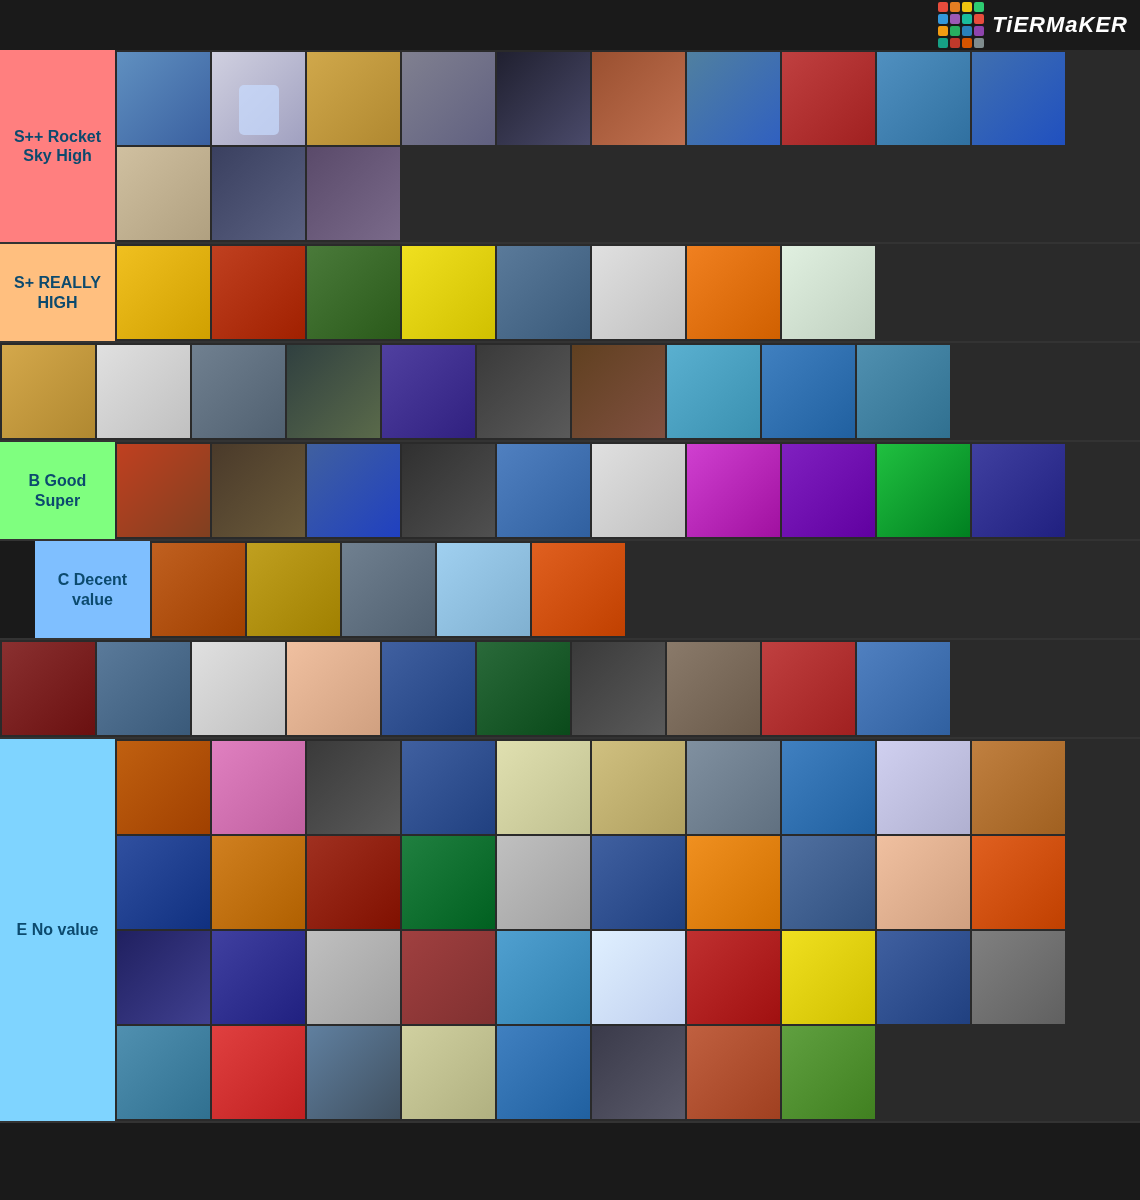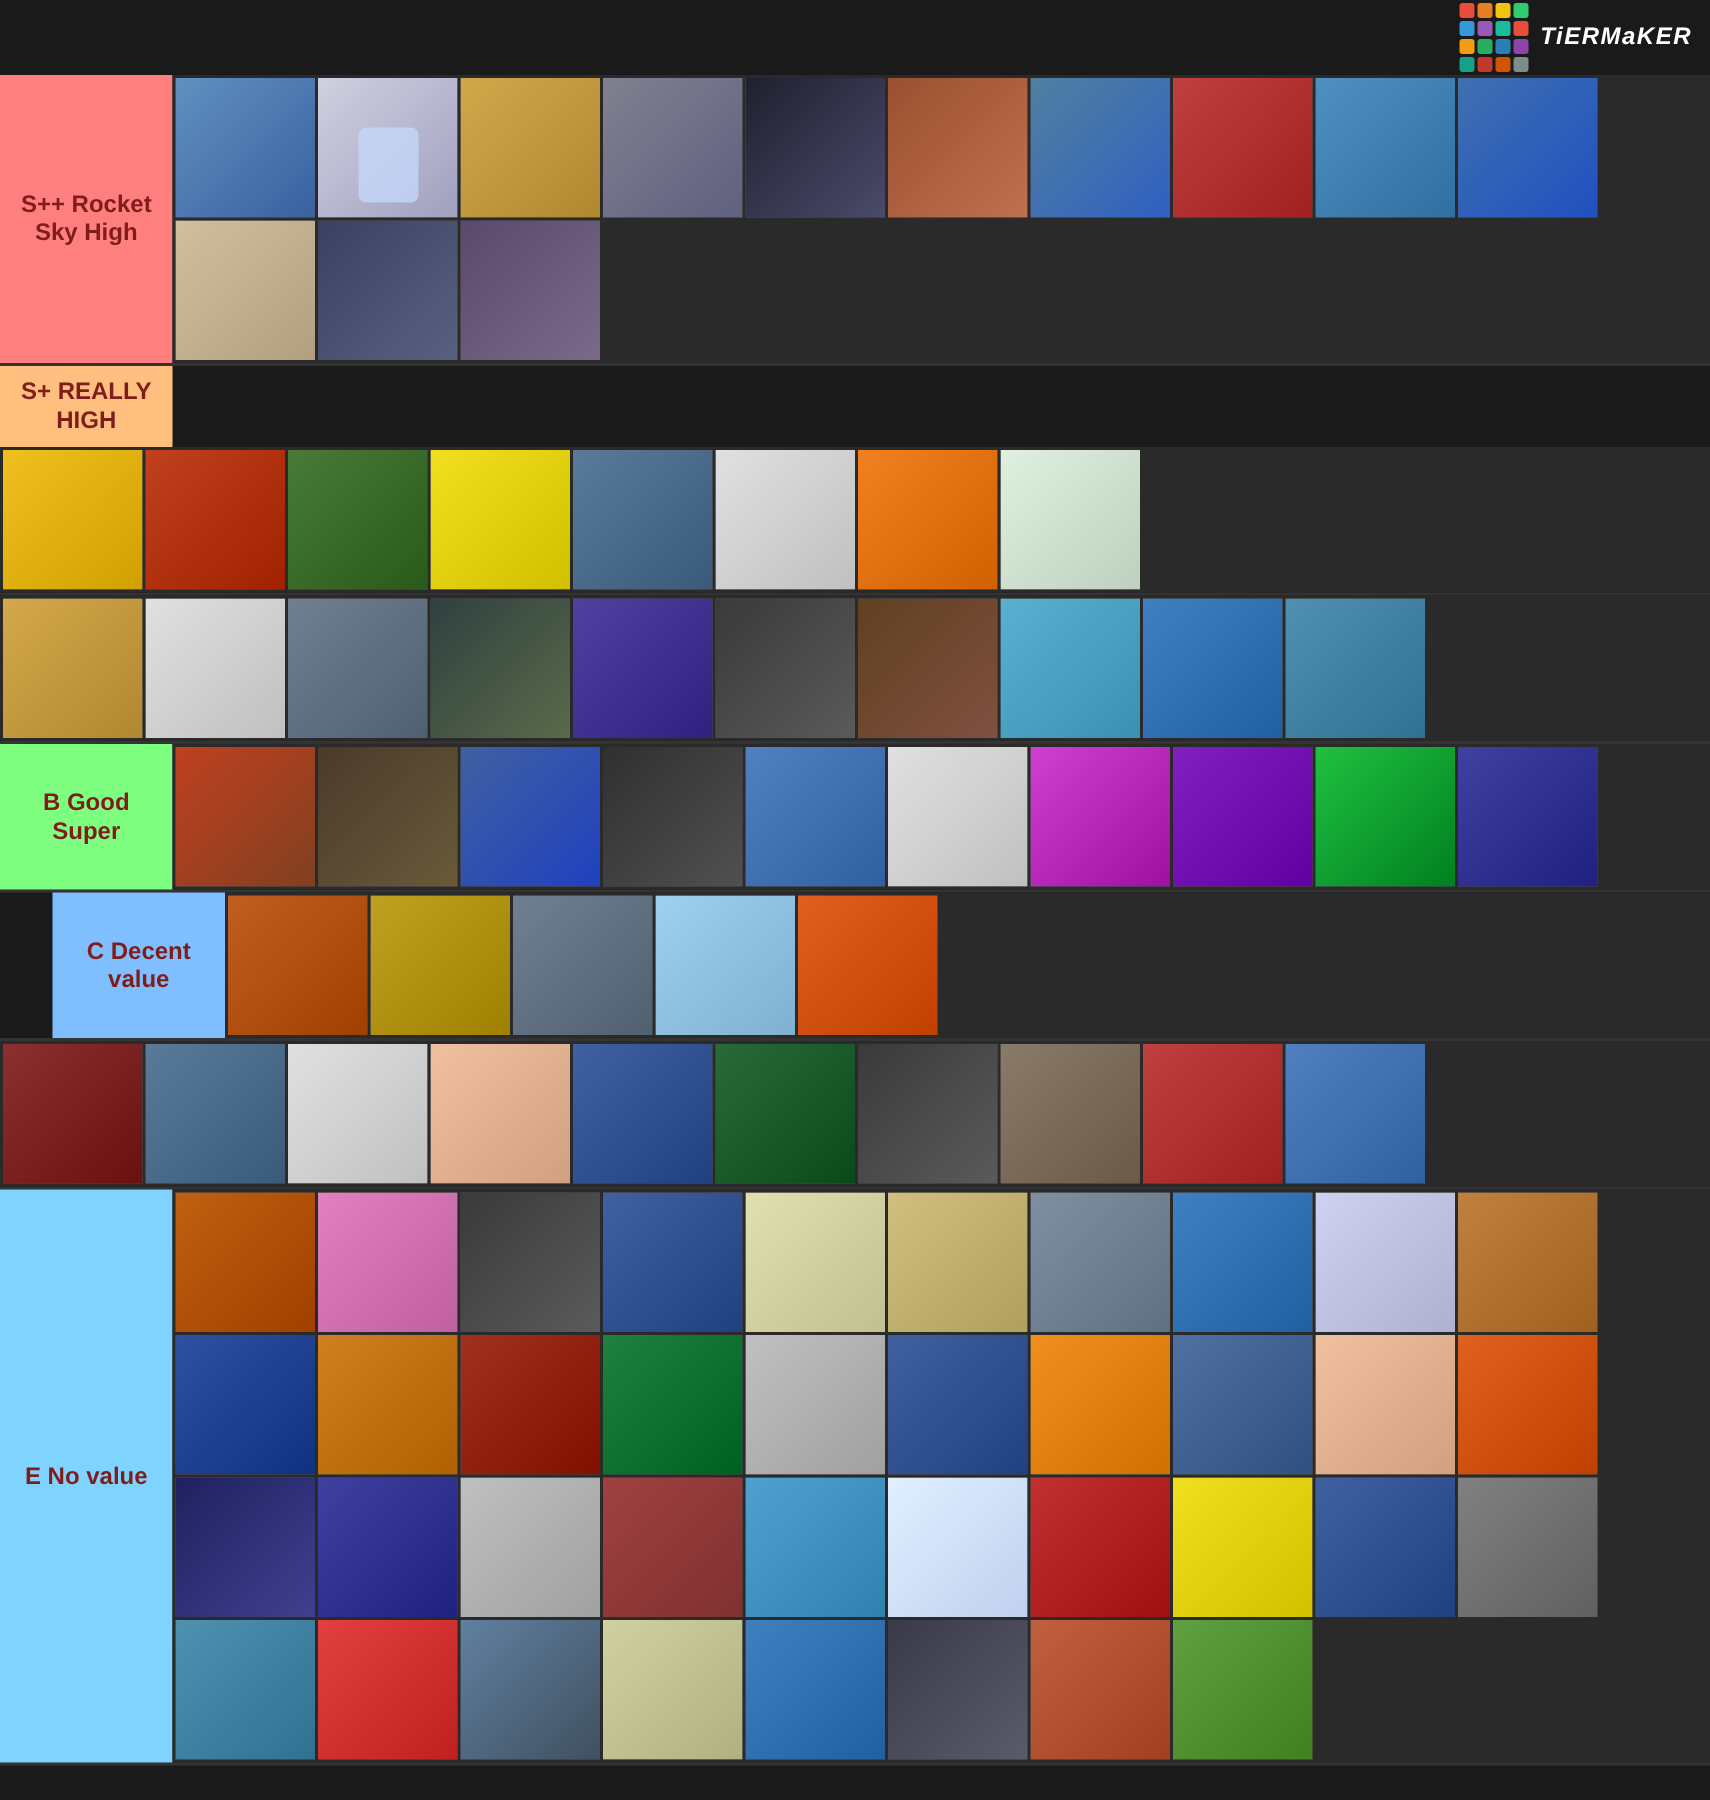--- a/index.html
+++ b/index.html
@@ -31,41 +31,41 @@
       grid-template-rows: repeat(4, 10px);
       gap: 2px;
     }
     .logo-cell {
       width: 10px;
       height: 10px;
       border-radius: 2px;
     }
     .logo-text {
       color: white;
-      font-size: 16px;
+      font-size: 22px;
       font-weight: bold;
       letter-spacing: 1px;
       font-style: italic;
     }
     .tier-row {
       display: flex;
       border-bottom: 2px solid #333;
       min-height: 95px;
     }
     .tier-label {
       width: 115px;
       min-width: 115px;
       display: flex;
       align-items: center;
       justify-content: center;
       text-align: center;
       padding: 8px;
       font-weight: bold;
       font-size: 16px;
-      color: #7f1d1d;
+      color: #0c4a6e;
       line-height: 1.2;
     }
     .tier-items {
       display: flex;
       flex-wrap: wrap;
       flex: 1;
       background: #2a2a2a;
       padding: 2px;
       gap: 2px;
       align-content: flex-start;
@@ -81,21 +81,21 @@
 
     
     .pseudo-img {
       width: 100%;
       height: 100%;
       position: relative;
       overflow: hidden;
     }
 
     .tier-row-spp { min-height: 190px; }
-    .tier-row-sp { min-height: 95px; flex-direction: column; }
+    .tier-row-sp { min-height: 95px; }
     .tier-row-s { min-height: 95px; }
     .tier-row-a { min-height: 95px; }
     .tier-row-b { min-height: 95px; }
     .tier-row-c { min-height: 95px; padding-left: 35px; }
     .tier-row-d { min-height: 95px; }
     .tier-row-e { min-height: 380px; }
   </style>
 </head>
 <body>
 

